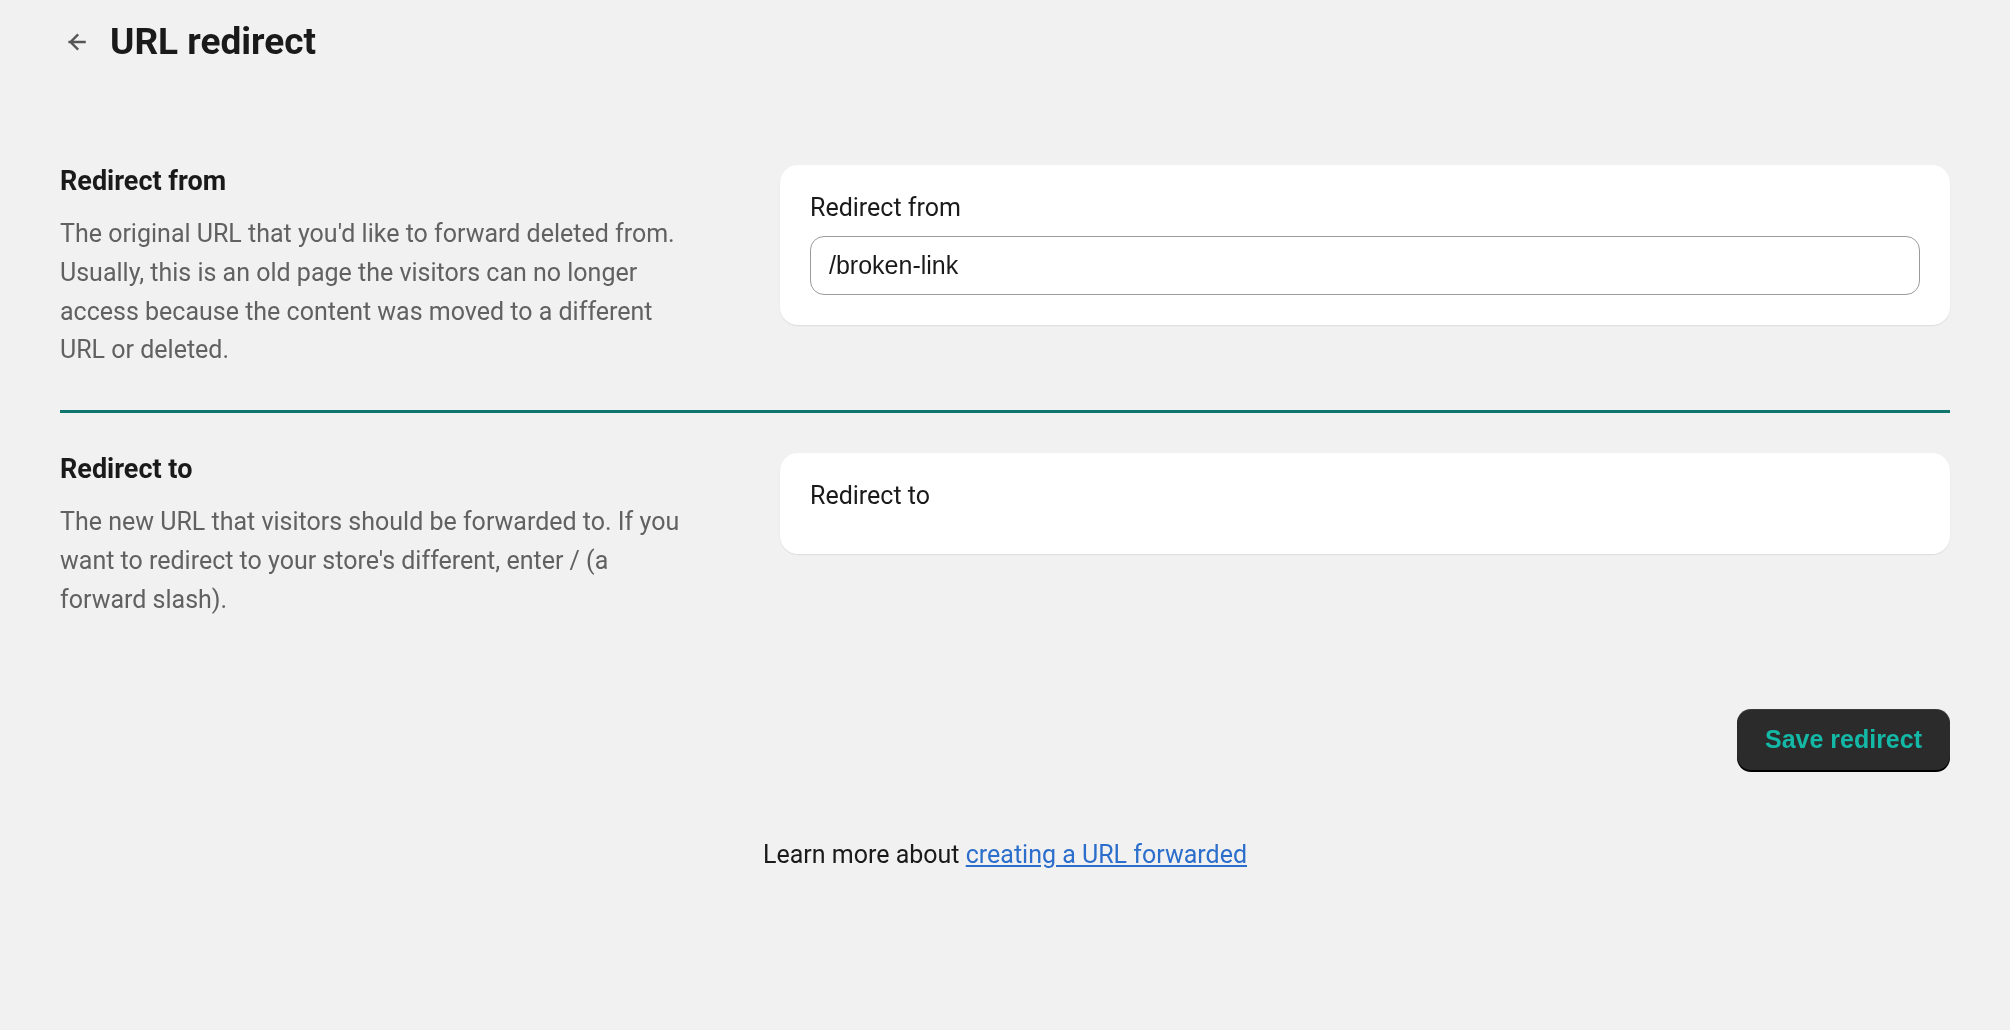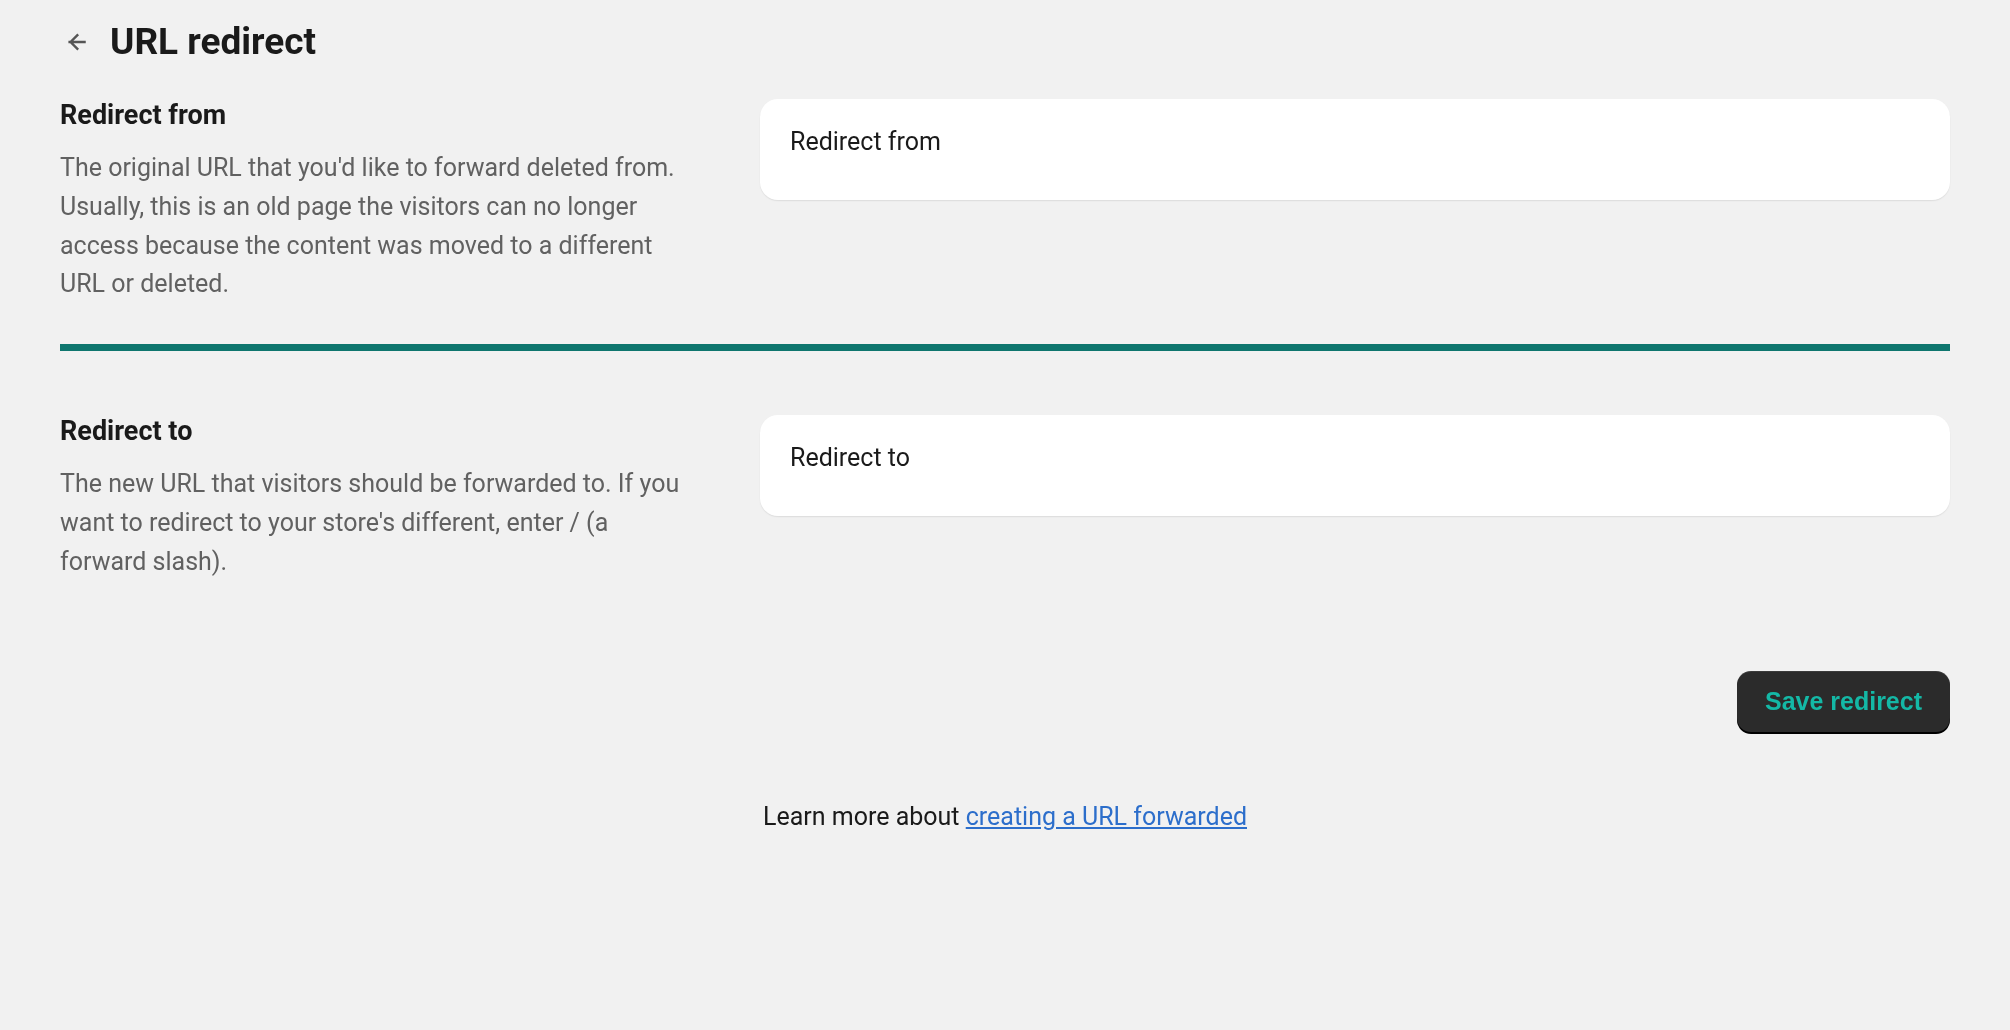--- a/index.html
+++ b/index.html
@@ -16,21 +16,21 @@
     overflow: hidden;
   }
   .page {
     padding: 20px 60px 40px 60px;
     max-width: 2010px;
   }
   .header {
     display: flex;
     align-items: center;
     gap: 18px;
-    margin-bottom: 36px;
+    margin-bottom: 102px;
   }
   .back-icon {
     width: 32px;
     height: 32px;
     display: flex;
     align-items: center;
     justify-content: center;
     cursor: pointer;
   }
   .back-icon svg {
@@ -40,26 +40,26 @@
     stroke-width: 2.2;
     fill: none;
   }
   .page-title {
     font-size: 37px;
     font-weight: 700;
     color: #1a1a1a;
   }
   .section {
     display: flex;
-    gap: 60px;
+    gap: 80px;
     padding: 0 0 40px 0;
   }
   .section + .section {
-    border-top: 7px solid #0f766e;
-    padding-top: 64px;
+    border-top: 3px solid #0f766e;
+    padding-top: 40px;
   }
   .section-left {
     flex: 0 0 640px;
   }
   .section-heading {
     font-size: 27px;
     font-weight: 700;
     color: #1a1a1a;
     margin-bottom: 18px;
   }
@@ -136,20 +136,21 @@
   </div>
 
   <div class="section">
     <div class="section-left">
       <div class="section-heading">Redirect from</div>
       <div class="section-desc">The original URL that you'd like to forward deleted from. Usually, this is an old page the visitors can no longer access because the content was moved to a different URL or deleted.</div>
     </div>
     <div class="section-right">
       <div class="card">
         <label class="input-label">Redirect from</label>
+        <input type="text" class="text-input" value="/broken-link" style="">
       </div>
     </div>
   </div>
 
   <div class="section">
     <div class="section-left">
       <div class="section-heading">Redirect to</div>
       <div class="section-desc">The new URL that visitors should be forwarded to. If you want to redirect to your store's different, enter / (a forward slash).</div>
     </div>
     <div class="section-right">

